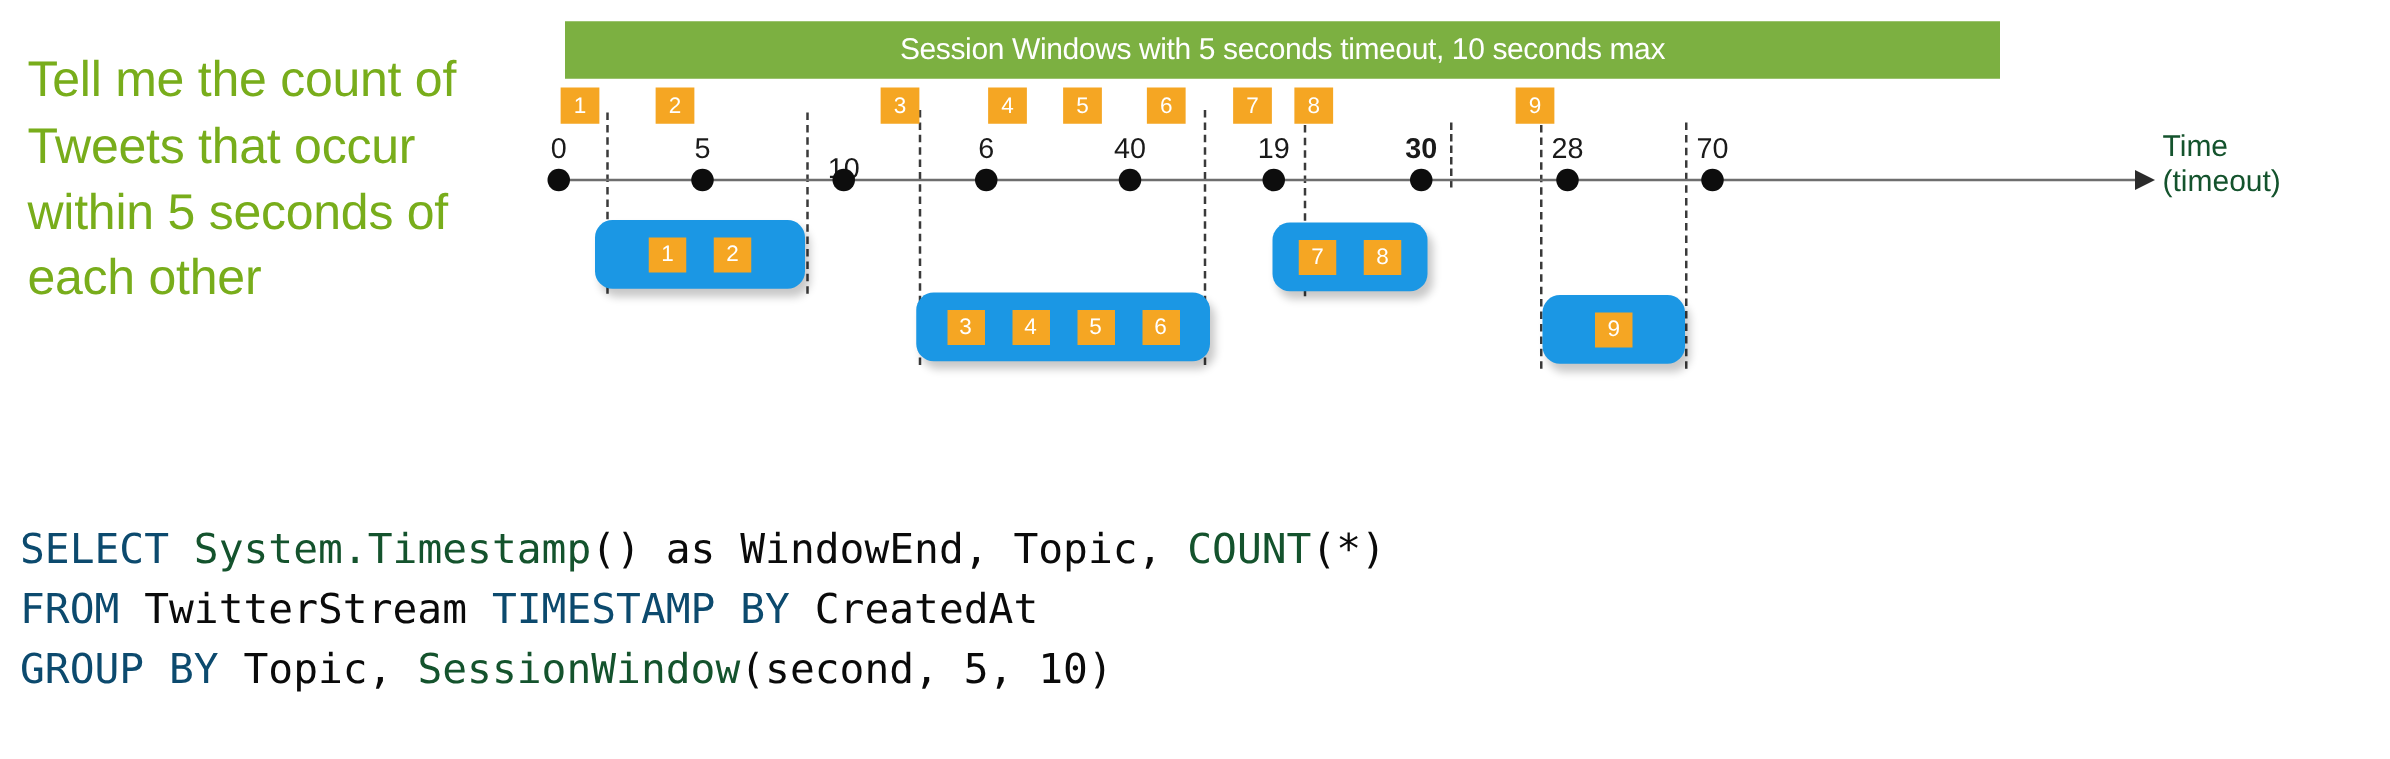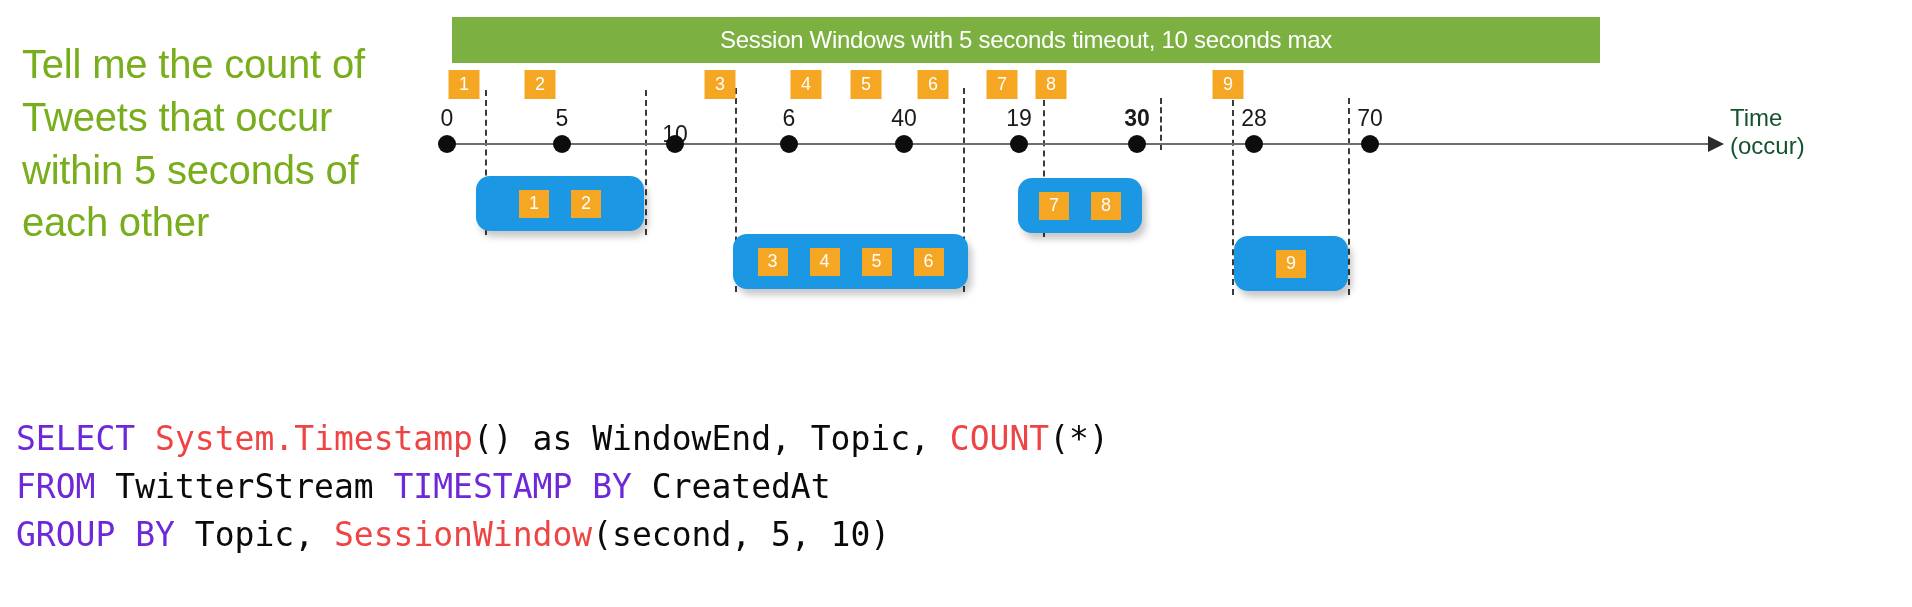--- a/index.html
+++ b/index.html
@@ -160,22 +160,22 @@
     left: 16px;
     top: 415px;
     font-family: "DejaVu Sans Mono", "Liberation Mono", monospace;
     font-size: 33px;
     line-height: 48px;
     color: #0a0a0a;
     white-space: pre;
     letter-spacing: 0px;
   }
   .sql-line { white-space: pre; }
-  .kw { color: #6d28d9; }
-  .fn { color: #ef4444; }
+  .kw { color: #0c4a6e; }
+  .fn { color: #14532d; }
   .plain { color: #0a0a0a; }
 </style>
 </head>
 <body>
 
 <div id="prompt-text">Tell me the count of Tweets that occur within 5 seconds of each other</div>
 
 <div id="diagram">
 
   <div id="title-banner">
@@ -226,21 +226,21 @@
       <div class="axis-dot" style="left: 789px; top: 144px;"></div>
       <div class="axis-dot" style="left: 904px; top: 144px;"></div>
       <div class="axis-dot" style="left: 1019px; top: 144px;"></div>
       <div class="axis-dot" style="left: 1137px; top: 144px;"></div>
       <div class="axis-dot" style="left: 1254px; top: 144px;"></div>
       <div class="axis-dot" style="left: 1370px; top: 144px;"></div>
     </div>
 
   <div id="axis-caption">
     <div>Time</div>
-    <div>(occur)</div>
+    <div>(timeout)</div>
   </div>
 
   <div id="session-windows">
       <div class="session-window" style="left: 476px; top: 176px; width: 168px; height: 55px;">
         <div class="event-badge badge-inbox">1</div>
         <div class="event-badge badge-inbox">2</div>
       </div>
       <div class="session-window" style="left: 733px; top: 234px; width: 235px; height: 55px;">
         <div class="event-badge badge-inbox">3</div>
         <div class="event-badge badge-inbox">4</div>

